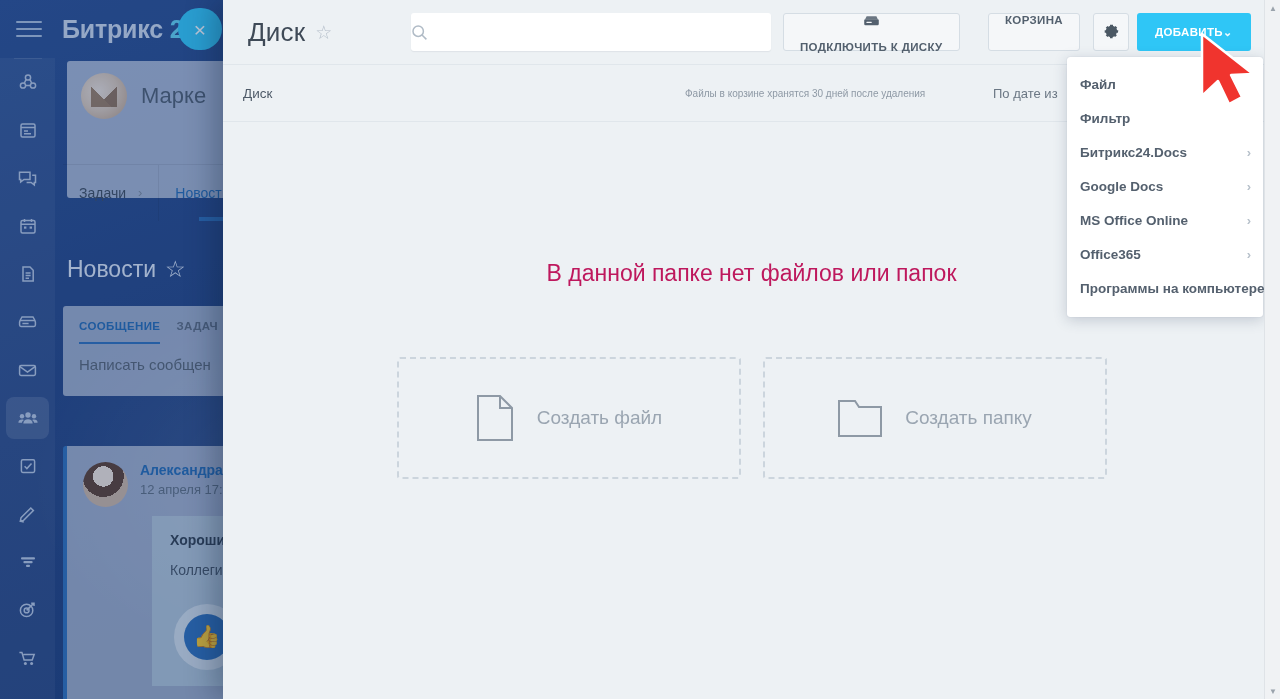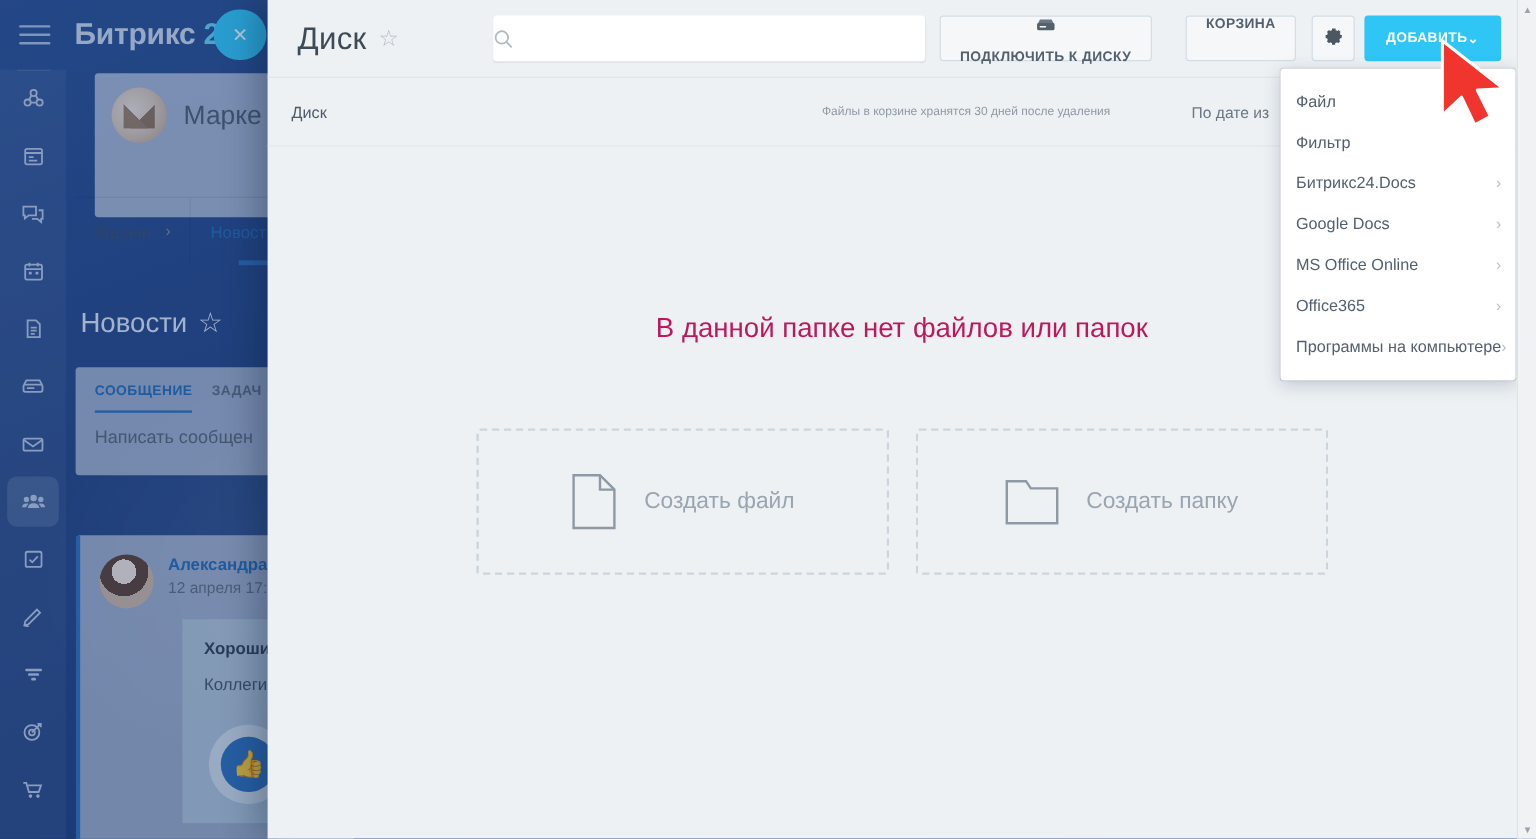--- a/index.html
+++ b/index.html
@@ -54,21 +54,21 @@
   }
   .rail-item.active::before {
     content: ""; position: absolute; left: 6px; top: 3px; width: 43px; height: 42px;
     border-radius: 8px; background: rgba(255,255,255,0.13);
   }
   .rail-item svg { position: relative; display: block; }
 
   
   .bg-content { position: absolute; left: 55px; top: 58px; width: 180px; bottom: 0; }
   .bg-card-top {
-    position: absolute; left: 24px; top: 3px; right: -60px; height: 120px;
+    position: absolute; left: 12px; top: 3px; right: -60px; height: 137px;
     background: rgba(255,255,255,0.58); border-radius: 3px;
   }
   .bg-group-row { display: flex; align-items: center; height: 70px; padding-left: 14px; }
   .bg-avatar {
     width: 46px; height: 46px; border-radius: 50%;
     background: radial-gradient(circle at 38% 40%, #e9ded5 0%, #d8c6b5 48%, #b89a80 100%);
     position: relative; overflow: hidden;
   }
   .bg-avatar::after {
     content: ""; position: absolute; left: 10px; top: 12px; width: 26px; height: 22px;
@@ -195,20 +195,21 @@
   }
   .drop span { font-size: 19px; color: #9aa5b1; }
   .drop .ic { color: #8e99a5; display: flex; }
 
   
   .dropdown {
     position: absolute; left: 844px; top: 57px; width: 196px;
     background: #fff; border-radius: 3px;
     box-shadow: 0 3px 14px rgba(40,60,90,0.22), 0 0 1px rgba(40,60,90,0.25);
     padding: 10px 0 12px 0;
+    font-weight: bold;
   }
   .dd-item {
     height: 34px; display: flex; align-items: center; padding: 0 12px 0 13px;
     font-size: 13.5px; color: #54606e; white-space: nowrap;
   }
   .dd-item .arr { margin-left: auto; color: #b6c0ca; font-size: 13px; }
 
   
   .cursor { position: absolute; left: 1196px; top: 30px; width: 70px; height: 78px; }
 

